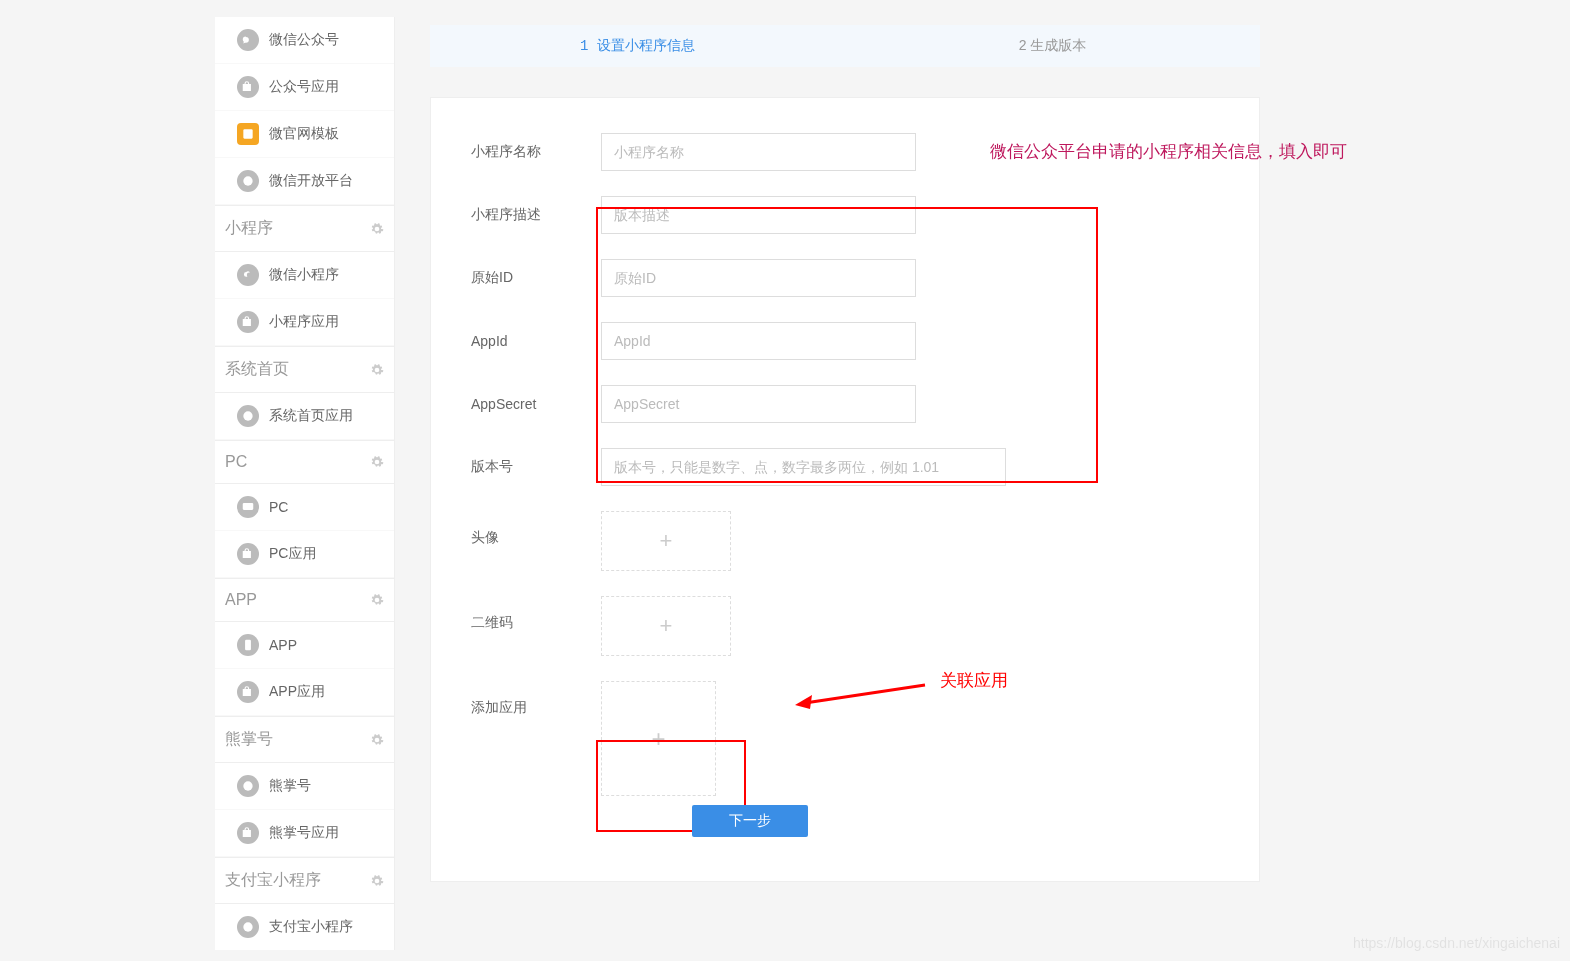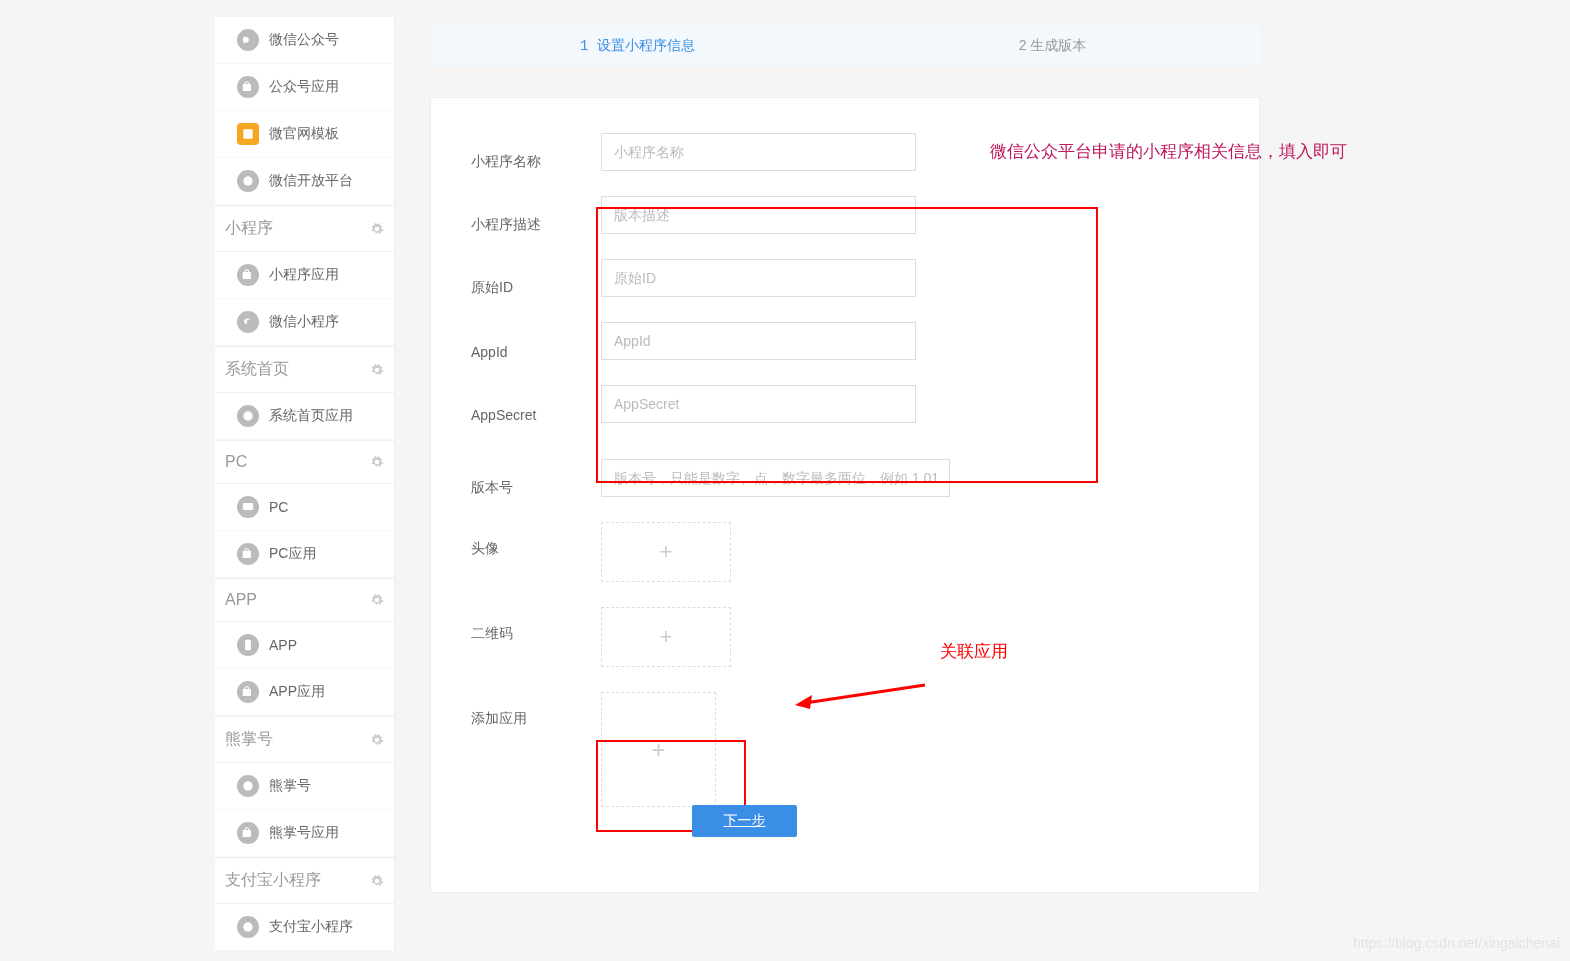--- a/index.html
+++ b/index.html
@@ -11,32 +11,32 @@
     .s-group:first-child { border-top: none; }
     .s-icon { width: 22px; height: 22px; border-radius: 50%; background: #bbb; margin-right: 10px; display: flex; align-items: center; justify-content: center; flex-shrink: 0; }
     .s-icon svg { width: 14px; height: 14px; fill: #fff; }
     .gear { width: 14px; height: 14px; fill: #ccc; }
     .main { position: absolute; left: 430px; top: 0; width: 830px; }
     .steps { display: flex; background: #f3f8fd; margin-top: 25px; }
     .step { flex: 1; text-align: center; padding: 12px 0; font-size: 14px; }
     .step.active { color: #3a8ee6; font-family: Liberation Mono, monospace; }
     .step.idle { color: #999; }
     .panel { background: #fff; border: 1px solid #eee; margin-top: 30px; padding: 35px 40px 60px 40px; }
-    .row { display: flex; align-items: flex-end; margin-bottom: 25px; }
+    .row { display: flex; align-items: center; margin-bottom: 25px; }
     .lbl { width: 130px; color: #666; font-size: 14px; }
     .inp { width: 315px; border: 1px solid #ddd; height: 38px; padding: 0 12px; font-size: 14px; color: #333; }
     .inp::placeholder { color: #bbb; }
     .upbox { width: 130px; height: 60px; border: 1px dashed #ddd; display: flex; align-items: center; justify-content: center; cursor: pointer; color: #ccc; font-size: 22px; }
     .addbox { width: 115px; height: 115px; border: 1px dashed #ddd; display: flex; align-items: center; justify-content: center; cursor: pointer; color: #ccc; font-size: 24px; }
     .redbox1 { position: absolute; border: 2px solid red; left: 165px; top: 109px; width: 502px; height: 276px; pointer-events: none; }
     .redbox2 { position: absolute; border: 2px solid red; left: 165px; top: 642px; width: 150px; height: 92px; pointer-events: none; }
     .anno1 { position: absolute; left: 990px; top: 140px; color: #be185d; font-size: 17px; }
-    .anno2 { position: absolute; left: 940px; top: 640px; color: red; font-size: 17px; }
+    .anno2 { position: absolute; left: 940px; top: 669px; color: red; font-size: 17px; }
     .arrow { position: absolute; left: 790px; top: 675px; }
-    .nextbtn { position: absolute; left: 692px; top: 805px; width: 105px; height: 32px; background: #3a8ee6; color: #fff; border: none; border-radius: 2px; font-size: 14px; cursor: pointer; text-decoration: underline; }
+    .nextbtn { position: absolute; left: 692px; top: 805px; width: 116px; height: 32px; background: #3a8ee6; color: #fff; border: none; border-radius: 2px; font-size: 14px; cursor: pointer; }
     .watermark { position: absolute; right: 10px; bottom: 10px; color: rgba(0,0,0,0.08); font-size: 14px; }
     .row.up { align-items: flex-start; }
     .row.up .lbl { padding-top: 18px; }
   </style>
 </head>
 <body>
 
 <div class="wrap">
   <div class="sidebar">
     <div class="s-item">
@@ -74,32 +74,32 @@
 
     <div class="s-group">
         <span>小程序</span>
         <svg class="gear" viewBox="0 0 24 24">
           <path d="M12 8a4 4 0 100 8 4 4 0 000-8zm9 4l2 1-1 3-2-.5-1.5 1.5.5 2-3 1-1-2h-2l-1 2-3-1 .5-2L6 15.5 4 16l-1-3 2-1v-2l-2-1 1-3 2 .5L7.5 5 7 3l3-1 1 2h2l1-2 3 1-.5 2L18 6.5l2-.5 1 3-2 1v2z"></path>
         </svg>
       </div>
     <div class="s-item">
         <span class="s-icon">
           <svg viewBox="0 0 24 24">
+            <path d="M9 7a4 4 0 100 8c.8 0 1.5-.2 2-.6-.7-.7-1-1.7-1-2.9a4 4 0 014-4c.5 0 1 .1 1.5.3A4 4 0 009 7z"></path>
+          </svg>
+        </span>
+        <span>微信小程序</span>
+      </div>
+    <div class="s-item">
+        <span class="s-icon">
+          <svg viewBox="0 0 24 24">
             <path d="M6 7V6a4 4 0 118 0v1h3v12H3V7h3zm2 0h4V6a2 2 0 10-4 0v1z"></path>
           </svg>
         </span>
         <span>小程序应用</span>
-      </div>
-    <div class="s-item">
-        <span class="s-icon">
-          <svg viewBox="0 0 24 24">
-            <path d="M9 7a4 4 0 100 8c.8 0 1.5-.2 2-.6-.7-.7-1-1.7-1-2.9a4 4 0 014-4c.5 0 1 .1 1.5.3A4 4 0 009 7z"></path>
-          </svg>
-        </span>
-        <span>微信小程序</span>
       </div>
 
     <div class="s-group">
         <span>系统首页</span>
         <svg class="gear" viewBox="0 0 24 24">
           <path d="M12 8a4 4 0 100 8 4 4 0 000-8zm9 4l2 1-1 3-2-.5-1.5 1.5.5 2-3 1-1-2h-2l-1 2-3-1 .5-2L6 15.5 4 16l-1-3 2-1v-2l-2-1 1-3 2 .5L7.5 5 7 3l3-1 1 2h2l1-2 3 1-.5 2L18 6.5l2-.5 1 3-2 1v2z"></path>
         </svg>
       </div>
     <div class="s-item">
         <span class="s-icon">
@@ -217,21 +217,21 @@
       <div class="row">
         <div class="lbl">AppId</div>
         <input class="inp" placeholder="AppId" style="">
       </div>
       <div class="row">
         <div class="lbl">AppSecret</div>
         <input class="inp" placeholder="AppSecret" style="">
       </div>
       <div class="row">
         <div class="lbl">版本号</div>
-        <input class="inp" style="width: 349px; margin-top: 11px;" placeholder="版本号，只能是数字、点，数字最多两位，例如 1.01">
+        <input class="inp" style="width: 405px;" placeholder="版本号，只能是数字、点，数字最多两位，例如 1.01">
       </div>
       <div class="row up">
         <div class="lbl">头像</div>
         <div class="upbox">
             <span>+</span>
           </div>
       </div>
       <div class="row up">
         <div class="lbl">二维码</div>
         <div class="upbox">

